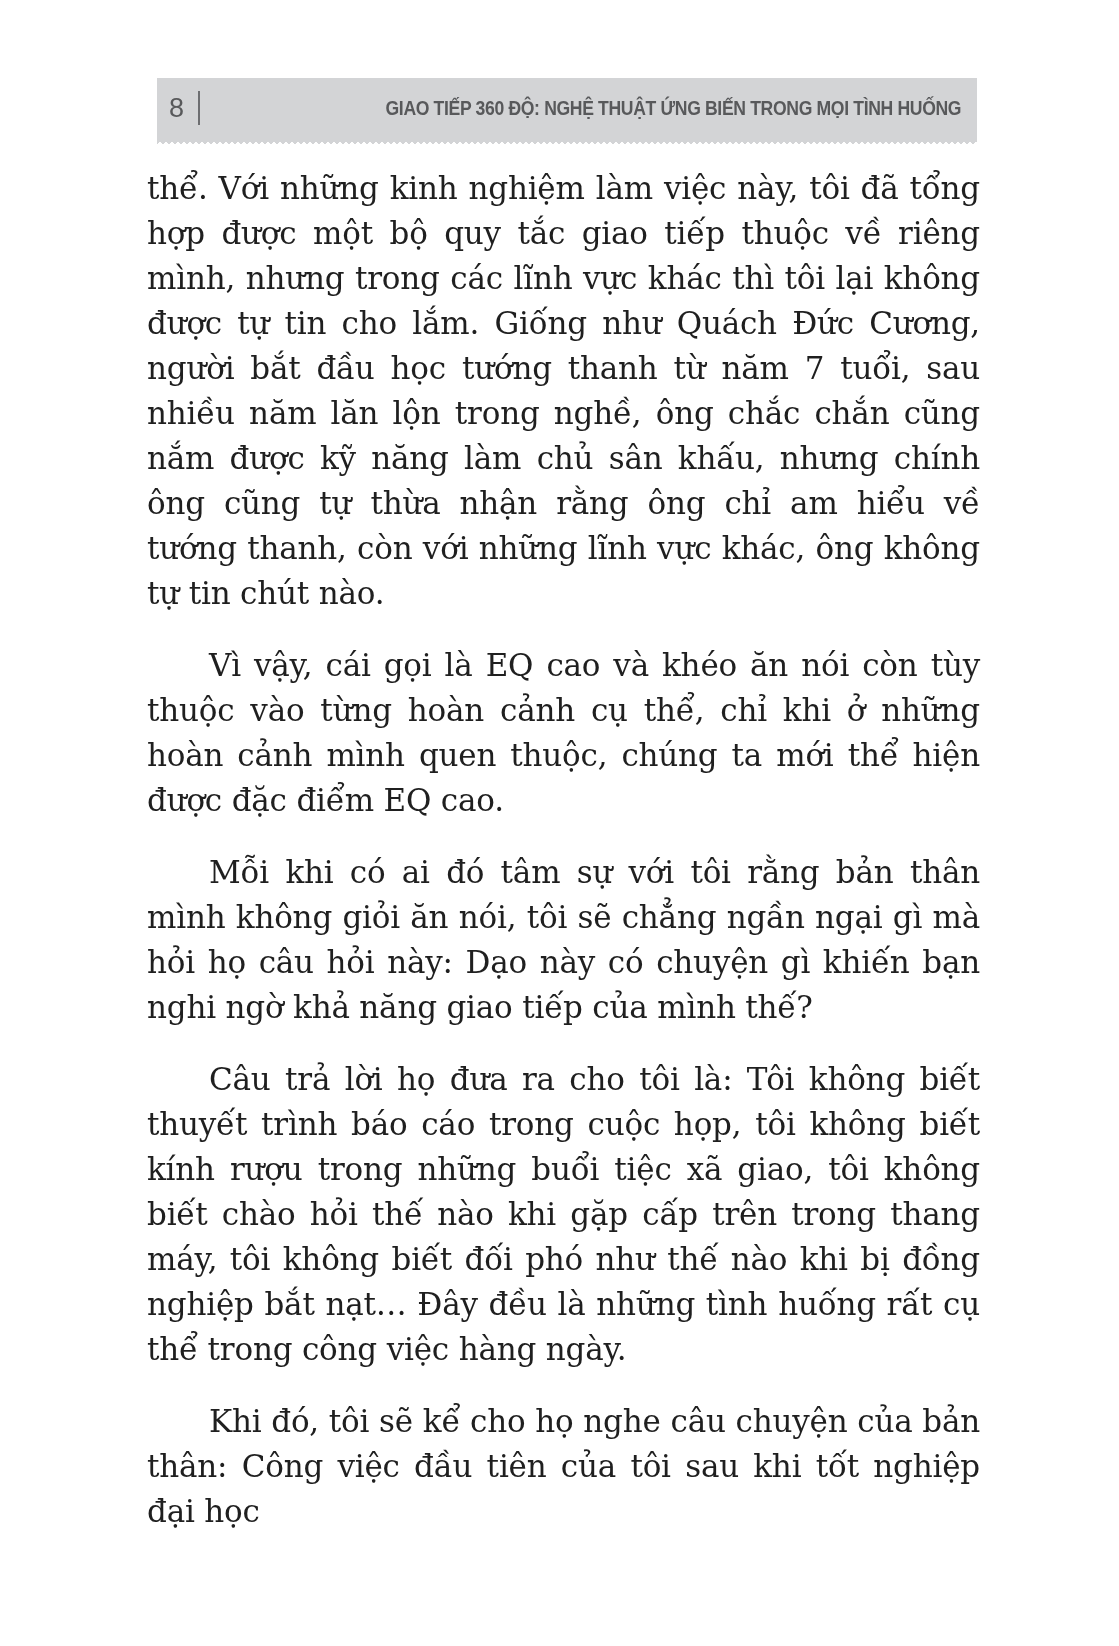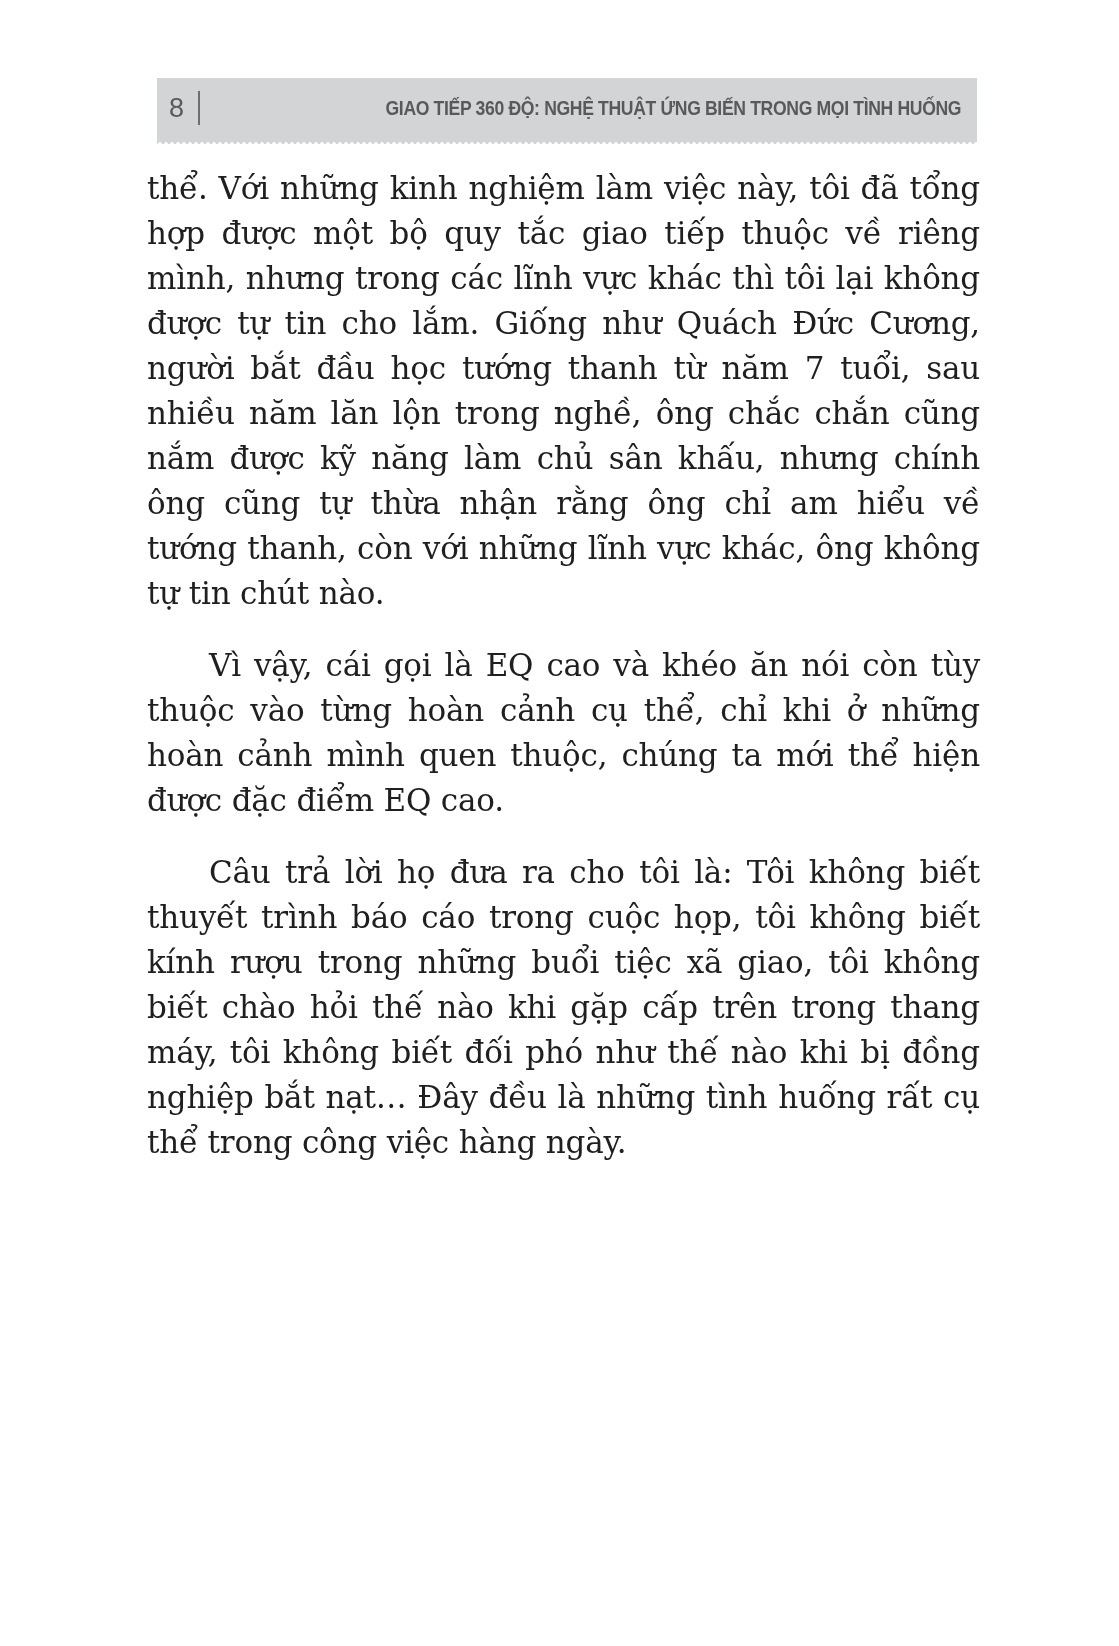--- a/index.html
+++ b/index.html
@@ -95,14 +95,16 @@
     <span class="page-number">8</span>
     <span class="header-divider"></span>
   </div>
   <span class="running-title">GIAO TIẾP 360 ĐỘ: NGHỆ THUẬT ỨNG BIẾN TRONG MỌI TÌNH HUỐNG</span>
 </div>
 <div class="header-sawtooth"></div>
 
 <div class="page-body">
     <p class="">thể. Với những kinh nghiệm làm việc này, tôi đã tổng hợp được một bộ quy tắc giao tiếp thuộc về riêng mình, nhưng trong các lĩnh vực khác thì tôi lại không được tự tin cho lắm. Giống như Quách Đức Cương, người bắt đầu học tướng thanh từ năm 7 tuổi, sau nhiều năm lăn lộn trong nghề, ông chắc chắn cũng nắm được kỹ năng làm chủ sân khấu, nhưng chính ông cũng tự thừa nhận rằng ông chỉ am hiểu về tướng thanh, còn với những lĩnh vực khác, ông không tự tin chút nào.</p>
     <p class="indent">Vì vậy, cái gọi là EQ cao và khéo ăn nói còn tùy thuộc vào từng hoàn cảnh cụ thể, chỉ khi ở những hoàn cảnh mình quen thuộc, chúng ta mới thể hiện được đặc điểm EQ cao.</p>
+    <p class="indent">Mỗi khi có ai đó tâm sự với tôi rằng bản thân mình không giỏi ăn nói, tôi sẽ chẳng ngần ngại gì mà hỏi họ câu hỏi này: Dạo này có chuyện gì khiến bạn nghi ngờ khả năng giao tiếp của mình thế?</p>
     <p class="indent">Câu trả lời họ đưa ra cho tôi là: Tôi không biết thuyết trình báo cáo trong cuộc họp, tôi không biết kính rượu trong những buổi tiệc xã giao, tôi không biết chào hỏi thế nào khi gặp cấp trên trong thang máy, tôi không biết đối phó như thế nào khi bị đồng nghiệp bắt nạt… Đây đều là những tình huống rất cụ thể trong công việc hàng ngày.</p>
+    <p class="indent">Khi đó, tôi sẽ kể cho họ nghe câu chuyện của bản thân: Công việc đầu tiên của tôi sau khi tốt nghiệp đại học</p>
   </div>
 
 </body></html>

